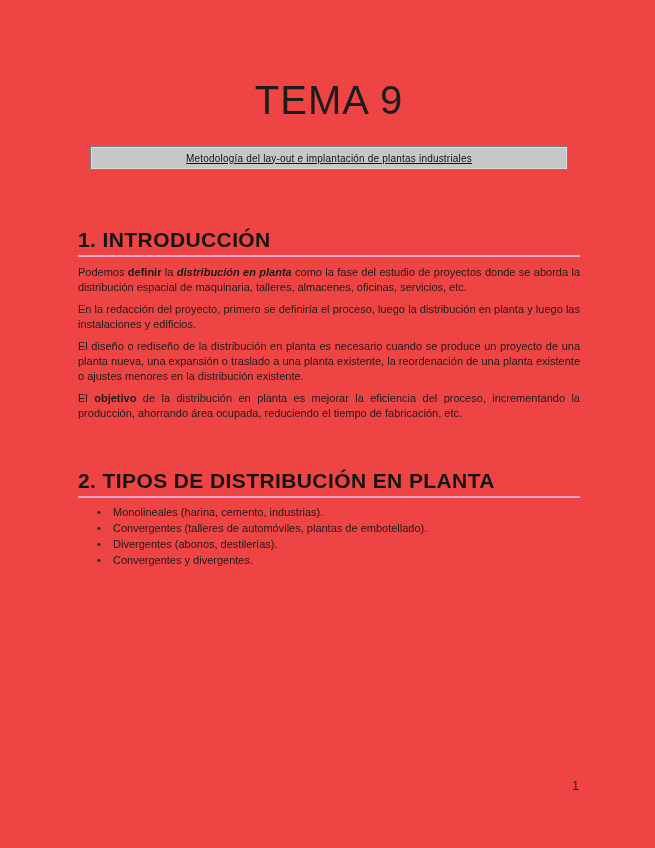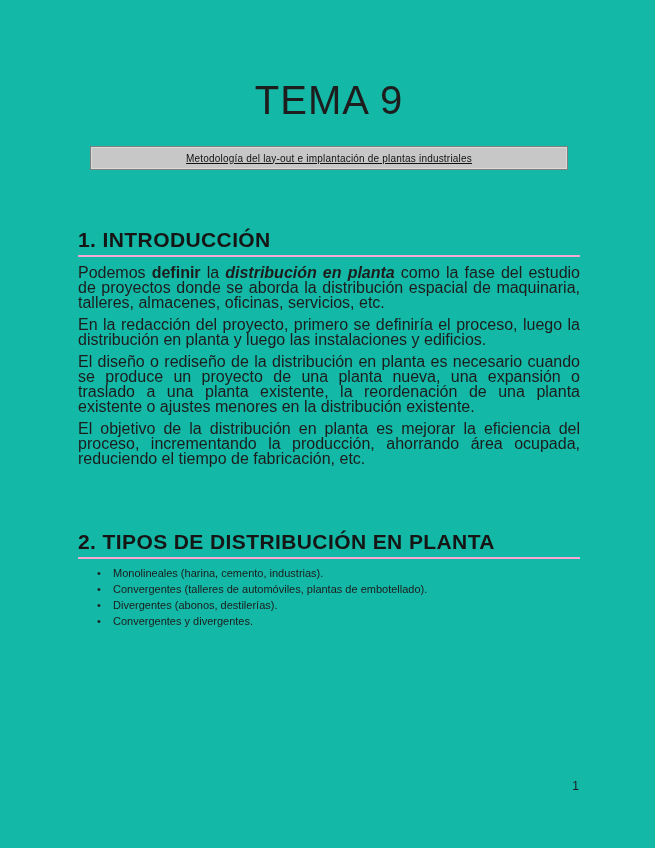--- a/index.html
+++ b/index.html
@@ -3,21 +3,21 @@
 <meta charset="utf-8">
 <style>
   * { margin: 0; padding: 0; box-sizing: border-box; }
   html, body { background: #e8e8e8; }
   body { font-family: "Liberation Sans", sans-serif; }
 
   .page {
     position: relative;
     width: 655px;
     height: 848px;
-    background: #14b8a6;
+    background: #ef4444;
     margin: 0 auto;
     color: #1c1c1c;
     overflow: hidden;
   }
   .content {
     position: absolute;
     left: 78px;
     right: 75px;
     top: 0;
   }
@@ -53,25 +53,25 @@
   .section-heading {
     font-size: 21px;
     font-weight: 700;
     letter-spacing: 0.4px;
     line-height: 24px;
     color: #151515;
     border-bottom: 2px solid #f9a8d4;
     padding-bottom: 3px;
   }
   .section-1 { margin-top: 58px; }
-  .section-2 { margin-top: 64px; }
+  .section-2 { margin-top: 48px; }
 
   .body-text p {
     margin-top: 7px;
-    font-size: 16px;
+    font-size: 11px;
     line-height: 15px;
     text-align: justify;
     color: #1c1c1c;
   }
   .body-text p:first-of-type { margin-top: 8px; }
 
   ul.bullet-list {
     list-style: none;
     margin-top: 6px;
   }
@@ -108,21 +108,21 @@
     <div class="subtitle-box">
       <span>Metodología del lay-out e implantación de plantas industriales</span>
     </div>
 
     <div class="section section-1">
       <div class="section-heading">1. INTRODUCCIÓN</div>
       <div class="body-text">
         <p><span>Podemos </span><span style="font-weight: 700;">definir</span><span> la </span><span style="font-weight: 700; font-style: italic;">distribución en planta</span><span> como la fase del estudio de proyectos donde se aborda la distribución espacial de maquinaria, talleres, almacenes, oficinas, servicios, etc.</span></p>
         <p><span>En la redacción del proyecto, primero se definiría el proceso, luego la distribución en planta y luego las instalaciones y edificios.</span></p>
         <p><span>El diseño o rediseño de la distribución en planta es necesario cuando se produce un proyecto de una planta nueva, una expansión o traslado a una planta existente, la reordenación de una planta existente o ajustes menores en la distribución existente.</span></p>
-        <p><span>El </span><span style="font-weight: 400;">objetivo</span><span> de la distribución en planta es mejorar la eficiencia del proceso, incrementando la producción, ahorrando área ocupada, reduciendo el tiempo de fabricación, etc.</span></p>
+        <p><span>El </span><span style="font-weight: 700;">objetivo</span><span> de la distribución en planta es mejorar la eficiencia del proceso, incrementando la producción, ahorrando área ocupada, reduciendo el tiempo de fabricación, etc.</span></p>
       </div>
     </div>
 
     <div class="section section-2">
       <div class="section-heading">2. TIPOS DE DISTRIBUCIÓN EN PLANTA</div>
       <ul class="bullet-list">
         <li>
           <span class="bullet">•</span>
           <span>Monolineales (harina, cemento, industrias).</span>
         </li>

